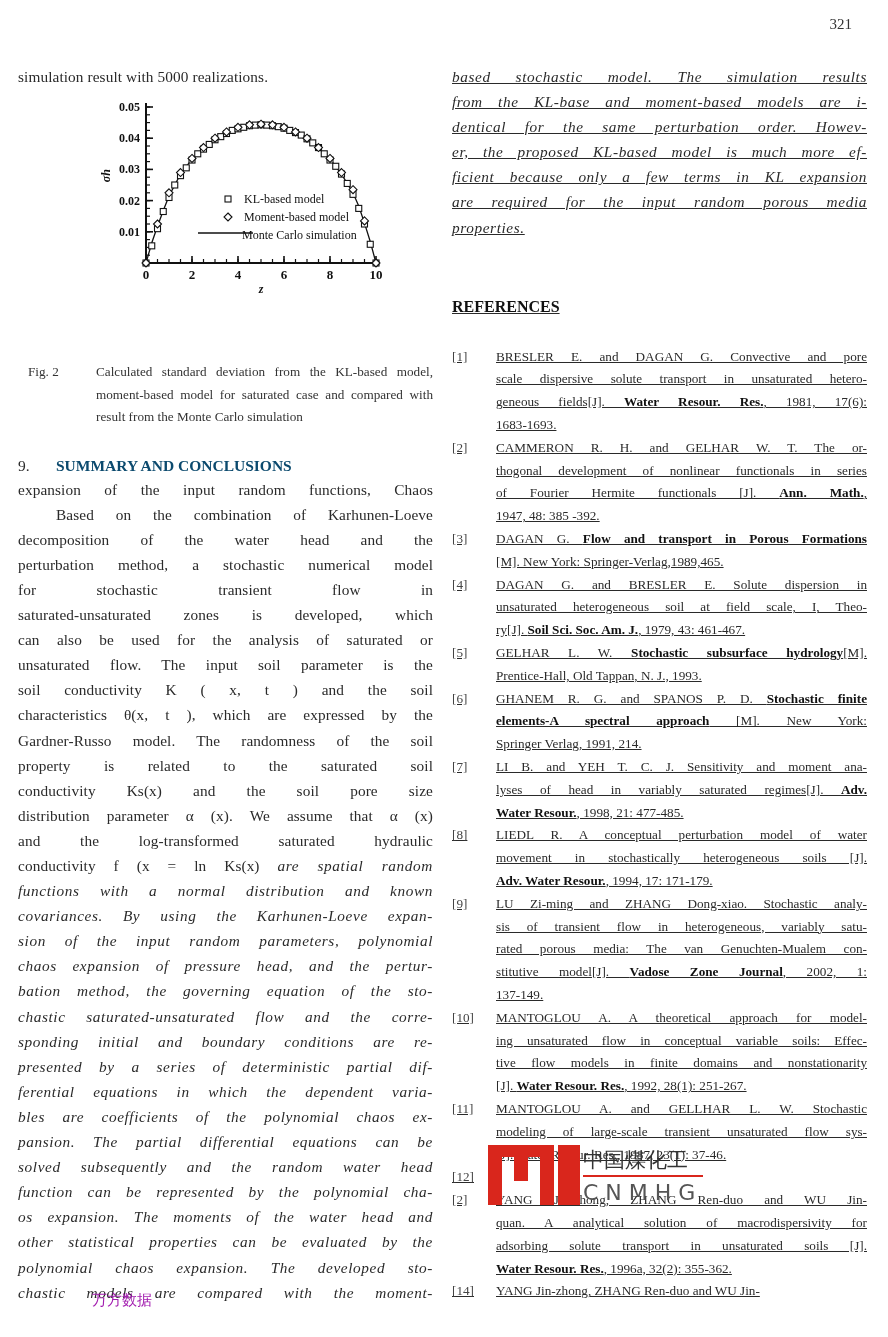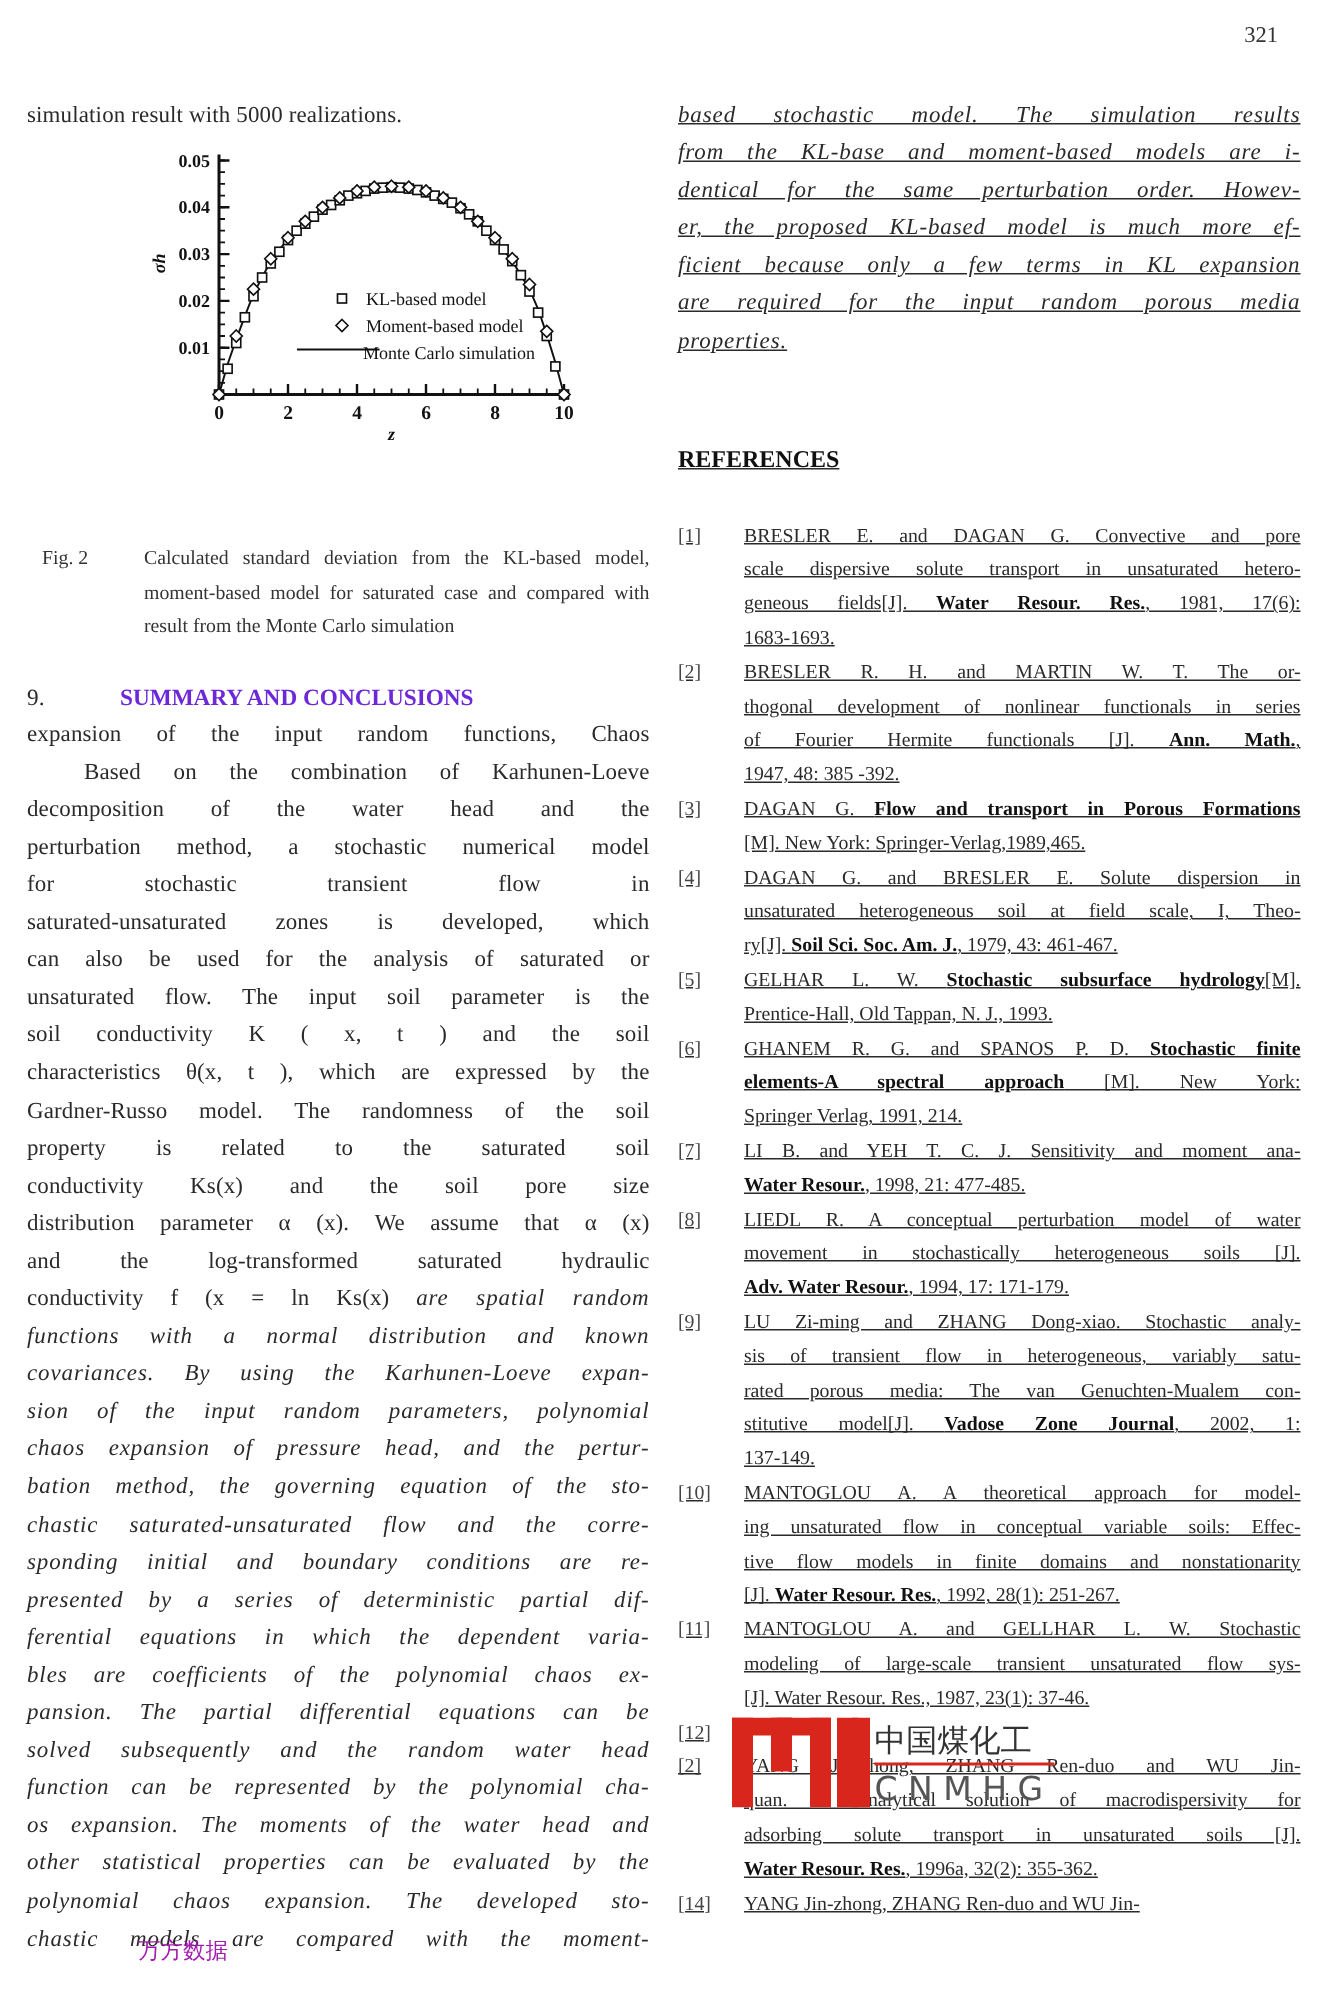--- a/index.html
+++ b/index.html
@@ -12,21 +12,21 @@
   .body-line.last { text-align-last: left; }
   .body-line.indent { text-indent: 38px; }
   .it { font-style: italic; letter-spacing: 0.6px; }
   .figure { position: relative; width: 415px; height: 270px; }
   .figure svg { position: absolute; left: 70px; top: 0; }
   .caption { display: flex; font-size: 13.2px; line-height: 22.5px; color: #333; margin-top: 2px; }
   .caption-label { width: 68px; padding-left: 10px; flex: none; }
   .caption-text { width: 340px; text-align: justify; }
   .section-heading { font-size: 15.5px; margin-top: 26px; line-height: 22px; }
   .section-heading .num { font-weight: normal; display: inline-block; width: 38px; }
-  .section-heading .title { font-weight: bold; color: #6d28d9; margin-left: 24px; }
+  .section-heading .title { font-weight: bold; color: #0c4a6e; }
   .refs-heading { font-weight: bold; font-size: 16px; color: #111; margin-top: 58px; }
   .ref-list { margin-top: 30px; }
   .ref { display: flex; font-size: 13.2px; line-height: 22.8px; }
   .ref-num { width: 44px; flex: none; color: #444; }
   .ref-text { width: 372px; }
   .ref-text .l { display: block; text-align: justify; text-align-last: justify; white-space: nowrap; }
   .ref-text .l.last { text-align-last: left; }
   .b { font-weight: bold; color: #111; }
   .watermark-logo { position: absolute; left: 488px; top: 1145px; width: 220px; height: 60px; }
   .watermark-text { position: absolute; left: 92px; top: 1291px; font-family: "DejaVu Sans", sans-serif; font-size: 15px; color: #a21caf; }
@@ -250,21 +250,21 @@
         <div class="ref-text">
           <span class="l"><span>BRESLER E. and DAGAN G. Convective and pore</span></span>
           <span class="l"><span>scale dispersive solute transport in unsaturated hetero-</span></span>
           <span class="l"><span>geneous fields[J]. </span><span class="b">Water Resour. Res.</span><span>, 1981, 17(6):</span></span>
           <span class="l last"><span>1683-1693.</span></span>
         </div>
       </div>
       <div class="ref">
         <div class="ref-num">[2]</div>
         <div class="ref-text">
-          <span class="l"><span>BRESLER R. H. and MARTIN W. T. The or-</span></span>
+          <span class="l"><span>CAMMERON R. H. and GELHAR W. T. The or-</span></span>
           <span class="l"><span>thogonal development of nonlinear functionals in series</span></span>
           <span class="l"><span>of Fourier Hermite functionals [J]. </span><span class="b">Ann. Math.</span><span>,</span></span>
           <span class="l last"><span>1947, 48: 385 -392.</span></span>
         </div>
       </div>
       <div class="ref">
         <div class="ref-num">[3]</div>
         <div class="ref-text">
           <span class="l"><span>DAGAN G. </span><span class="b">Flow and transport in Porous Formations</span></span>
           <span class="l last"><span>[M]. New York: Springer-Verlag,1989,465.</span></span>
@@ -290,20 +290,21 @@
         <div class="ref-text">
           <span class="l"><span>GHANEM R. G. and SPANOS P. D. </span><span class="b">Stochastic finite</span></span>
           <span class="l"><span class="b">elements-A spectral approach</span><span> [M]. New York:</span></span>
           <span class="l last"><span>Springer Verlag, 1991, 214.</span></span>
         </div>
       </div>
       <div class="ref">
         <div class="ref-num">[7]</div>
         <div class="ref-text">
           <span class="l"><span>LI B. and YEH T. C. J. Sensitivity and moment ana-</span></span>
+          <span class="l"><span>lyses of head in variably saturated regimes[J]. </span><span class="b">Adv.</span></span>
           <span class="l last"><span class="b">Water Resour.</span><span>, 1998, 21: 477-485.</span></span>
         </div>
       </div>
       <div class="ref">
         <div class="ref-num">[8]</div>
         <div class="ref-text">
           <span class="l"><span>LIEDL R. A conceptual perturbation model of water</span></span>
           <span class="l"><span>movement in stochastically heterogeneous soils [J].</span></span>
           <span class="l last"><span class="b">Adv. Water Resour.</span><span>, 1994, 17: 171-179.</span></span>
         </div>

